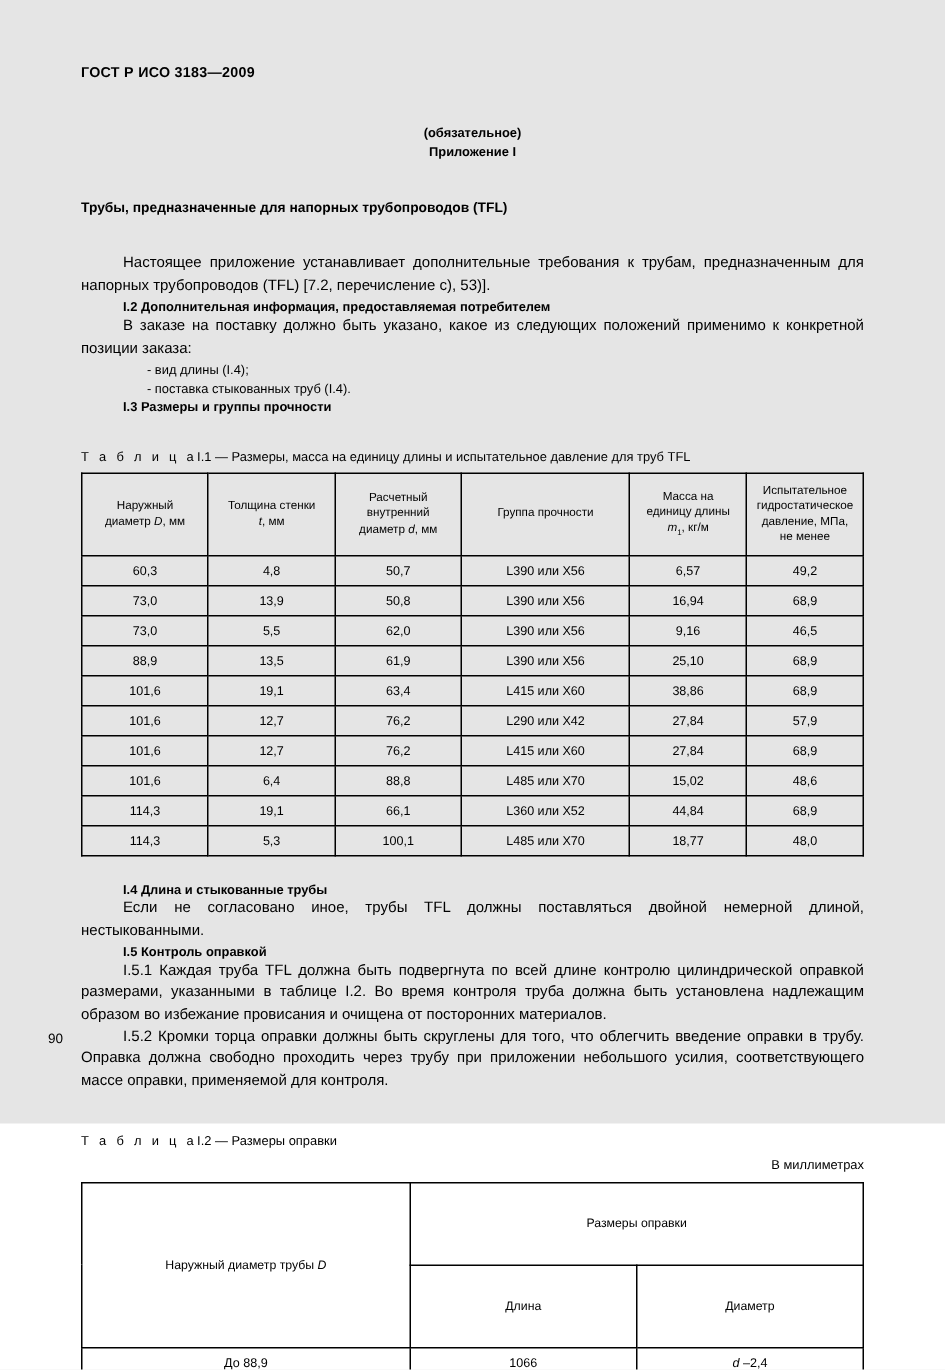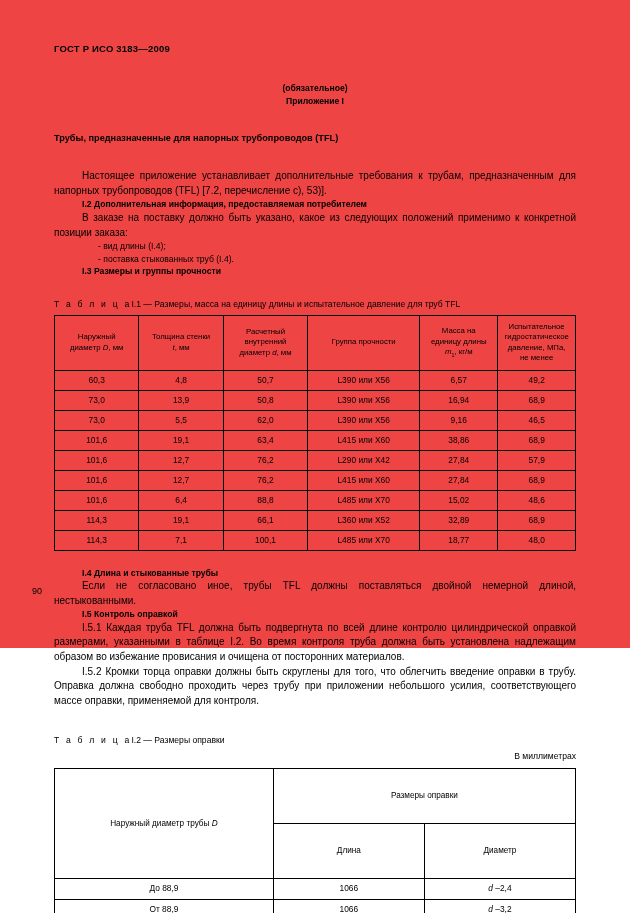--- a/index.html
+++ b/index.html
@@ -14,22 +14,22 @@
     overflow: hidden;
     font-family: "Liberation Sans", "DejaVu Sans", sans-serif;
     color: #000000;
     -webkit-font-smoothing: antialiased;
   }
 
   
   #page-sheet {
     position: relative;
     width: 630px;
-    height: 648px;
-    background: #ef4444;
+    height: 749px;
+    background: #e5e5e5;
     box-sizing: border-box;
   }
   #page-inner {
     position: absolute;
     left: 0; top: 0;
     width: 630px;
     height: 913px;
     padding: 44px 54px 0 54px;
     box-sizing: border-box;
   }
@@ -218,20 +218,28 @@
           </tr>
           <tr>
             <td>73,0</td>
             <td>5,5</td>
             <td>62,0</td>
             <td>L390 или X56</td>
             <td>9,16</td>
             <td>46,5</td>
           </tr>
           <tr>
+            <td>88,9</td>
+            <td>13,5</td>
+            <td>61,9</td>
+            <td>L390 или X56</td>
+            <td>25,10</td>
+            <td>68,9</td>
+          </tr>
+          <tr>
             <td>101,6</td>
             <td>19,1</td>
             <td>63,4</td>
             <td>L415 или X60</td>
             <td>38,86</td>
             <td>68,9</td>
           </tr>
           <tr>
             <td>101,6</td>
             <td>12,7</td>
@@ -254,26 +262,26 @@
             <td>88,8</td>
             <td>L485 или X70</td>
             <td>15,02</td>
             <td>48,6</td>
           </tr>
           <tr>
             <td>114,3</td>
             <td>19,1</td>
             <td>66,1</td>
             <td>L360 или X52</td>
-            <td>32,89</td>
+            <td>44,84</td>
             <td>68,9</td>
           </tr>
           <tr>
             <td>114,3</td>
-            <td>7,1</td>
+            <td>5,3</td>
             <td>100,1</td>
             <td>L485 или X70</td>
             <td>18,77</td>
             <td>48,0</td>
           </tr>
         </tbody>
     </table>
 
     <div class="sp16"></div>
 

